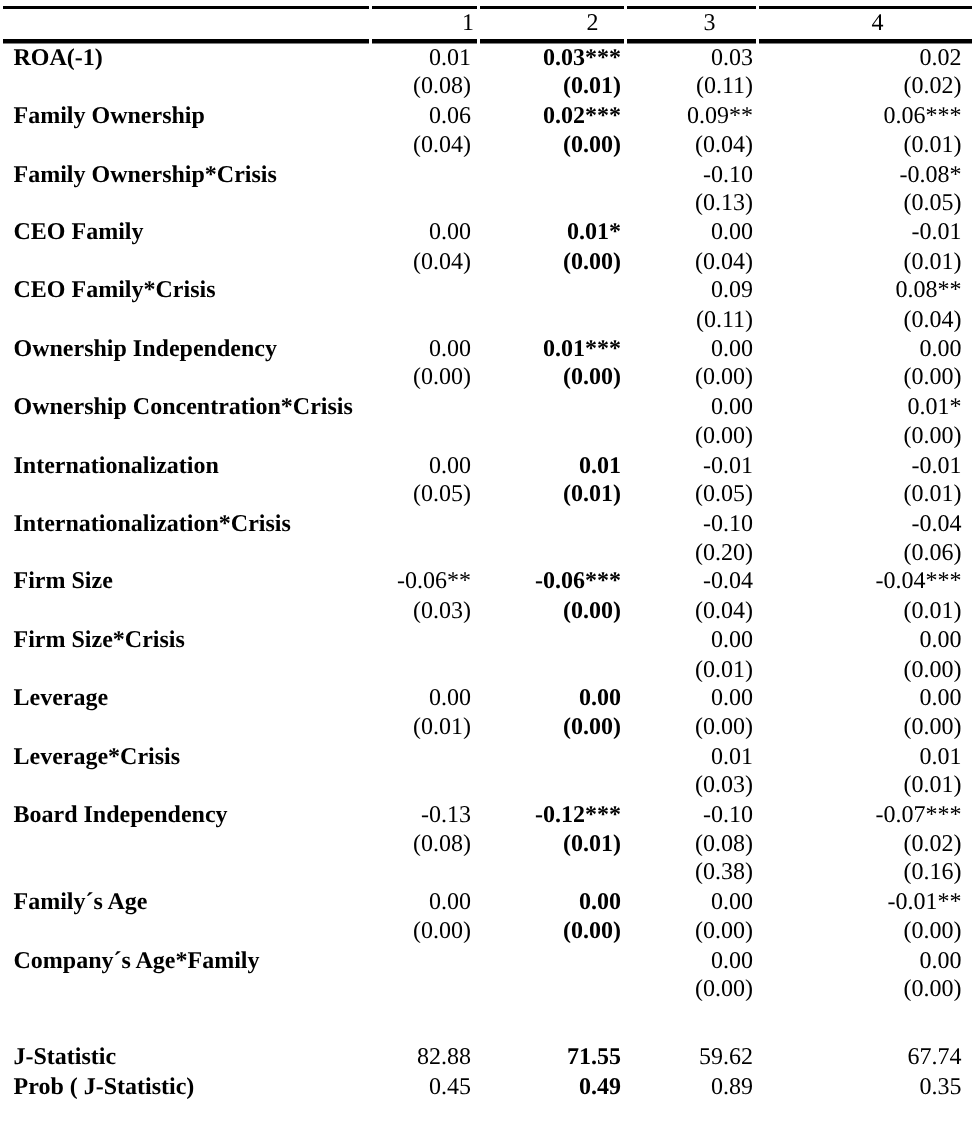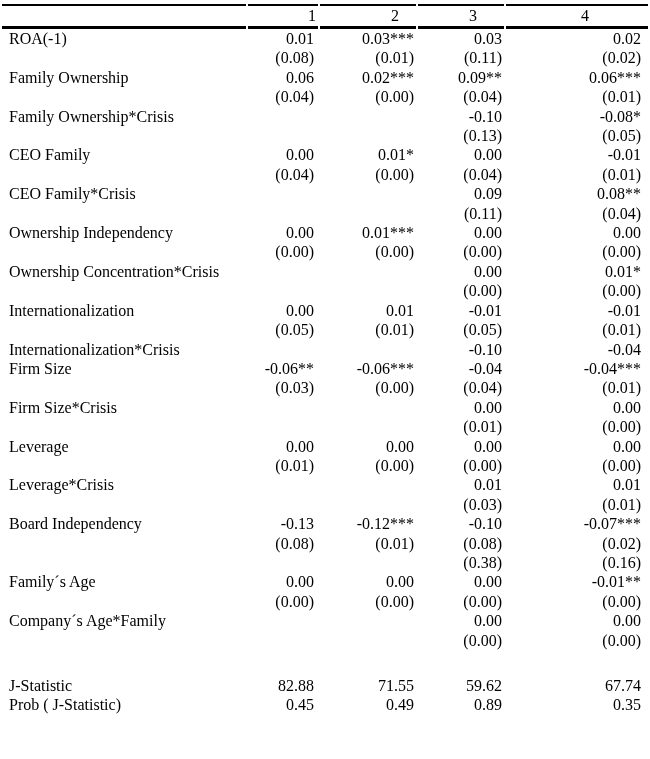--- a/index.html
+++ b/index.html
@@ -44,31 +44,31 @@
   th.c3 { padding-right: 27px; }
   th.c4 { padding-right: 59px; }
 
   td {
     padding: 0;
     line-height: 19.4px;
     height: 19.4px;
     vertical-align: baseline;
   }
   td.lbl {
-    font-weight: normal;
+    font-weight: bold;
     padding-left: 7px;
     white-space: nowrap;
     overflow: visible;
   }
   td.num {
     text-align: right;
     white-space: nowrap;
   }
   td.num.c1 { padding-right: 4px; }
-  td.num.c2 { padding-right: 2px; }
+  td.num.c2 { padding-right: 2px; font-weight: bold; }
   td.num.c3 { padding-right: 2px; }
   td.num.c4 { padding-right: 7px; margin-top: 40px; }
 
   tr.spacer td {
     height: 26px;
     line-height: 26px;
   }
 </style>
 </head>
 <body>
@@ -205,20 +205,27 @@
           <td class="num c4">(0.01)</td>
         </tr>
         <tr>
           <td class="lbl">Internationalization*Crisis</td>
           <td class="num c1"></td>
           <td class="num c2"></td>
           <td class="num c3">-0.10</td>
           <td class="num c4">-0.04</td>
         </tr>
         <tr>
+          <td class="lbl"></td>
+          <td class="num c1"></td>
+          <td class="num c2"></td>
+          <td class="num c3">(0.20)</td>
+          <td class="num c4">(0.06)</td>
+        </tr>
+        <tr>
           <td class="lbl">Firm Size</td>
           <td class="num c1">-0.06**</td>
           <td class="num c2">-0.06***</td>
           <td class="num c3">-0.04</td>
           <td class="num c4">-0.04***</td>
         </tr>
         <tr>
           <td class="lbl"></td>
           <td class="num c1">(0.03)</td>
           <td class="num c2">(0.00)</td>

